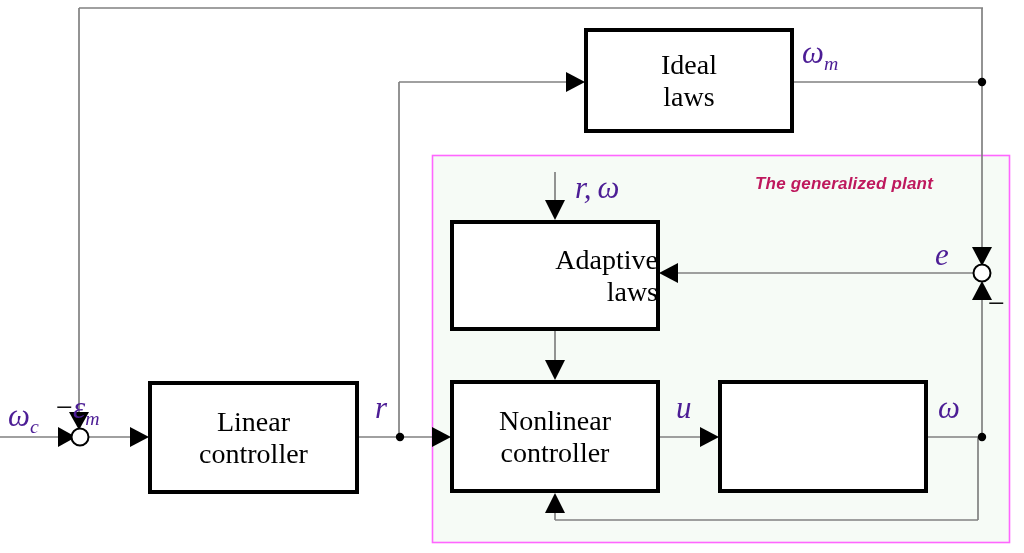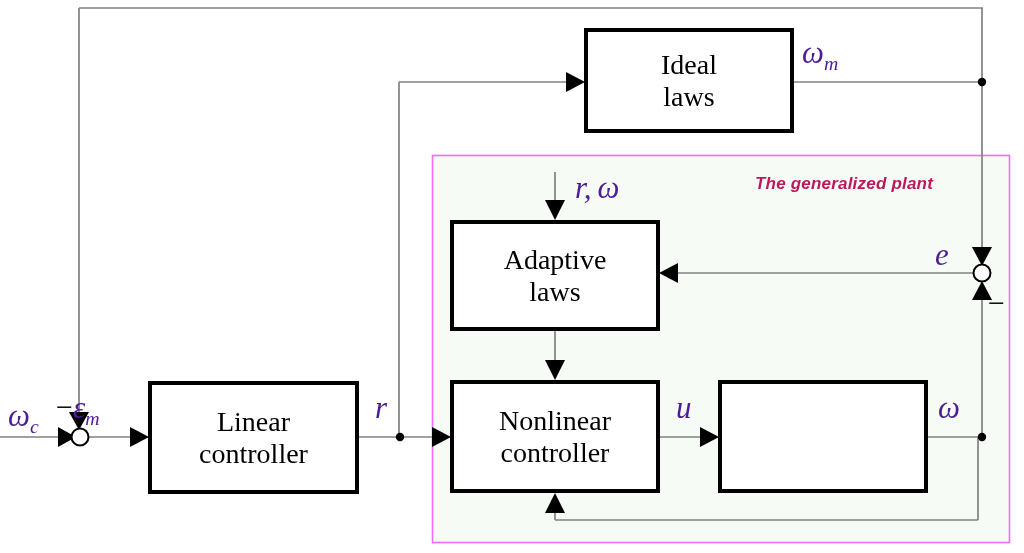--- a/index.html
+++ b/index.html
@@ -161,21 +161,21 @@
       <circle cx="982" cy="437" r="4.2" fill="#000000"></circle>
       <circle cx="982" cy="82" r="4.2" fill="#000000"></circle>
     </g>
   </svg>
 
   <div class="blk-label" style="left:586px; top:30px; width:206px; height:101px;">
     <span>Ideal</span>
     <span>laws</span>
   </div>
 
-  <div class="blk-label" style="left:452px; top:222px; width:206px; height:107px;">
+  <div class="blk-label" style="left:452px; top:222px; width:206px; height:107px;align-items:flex-end;">
     <span>Adaptive</span>
     <span>laws</span>
   </div>
 
   <div class="blk-label" style="left:150px; top:383px; width:207px; height:109px;">
     <span>Linear</span>
     <span>controller</span>
   </div>
 
   <div class="blk-label" style="left:452px; top:382px; width:206px; height:109px;">

